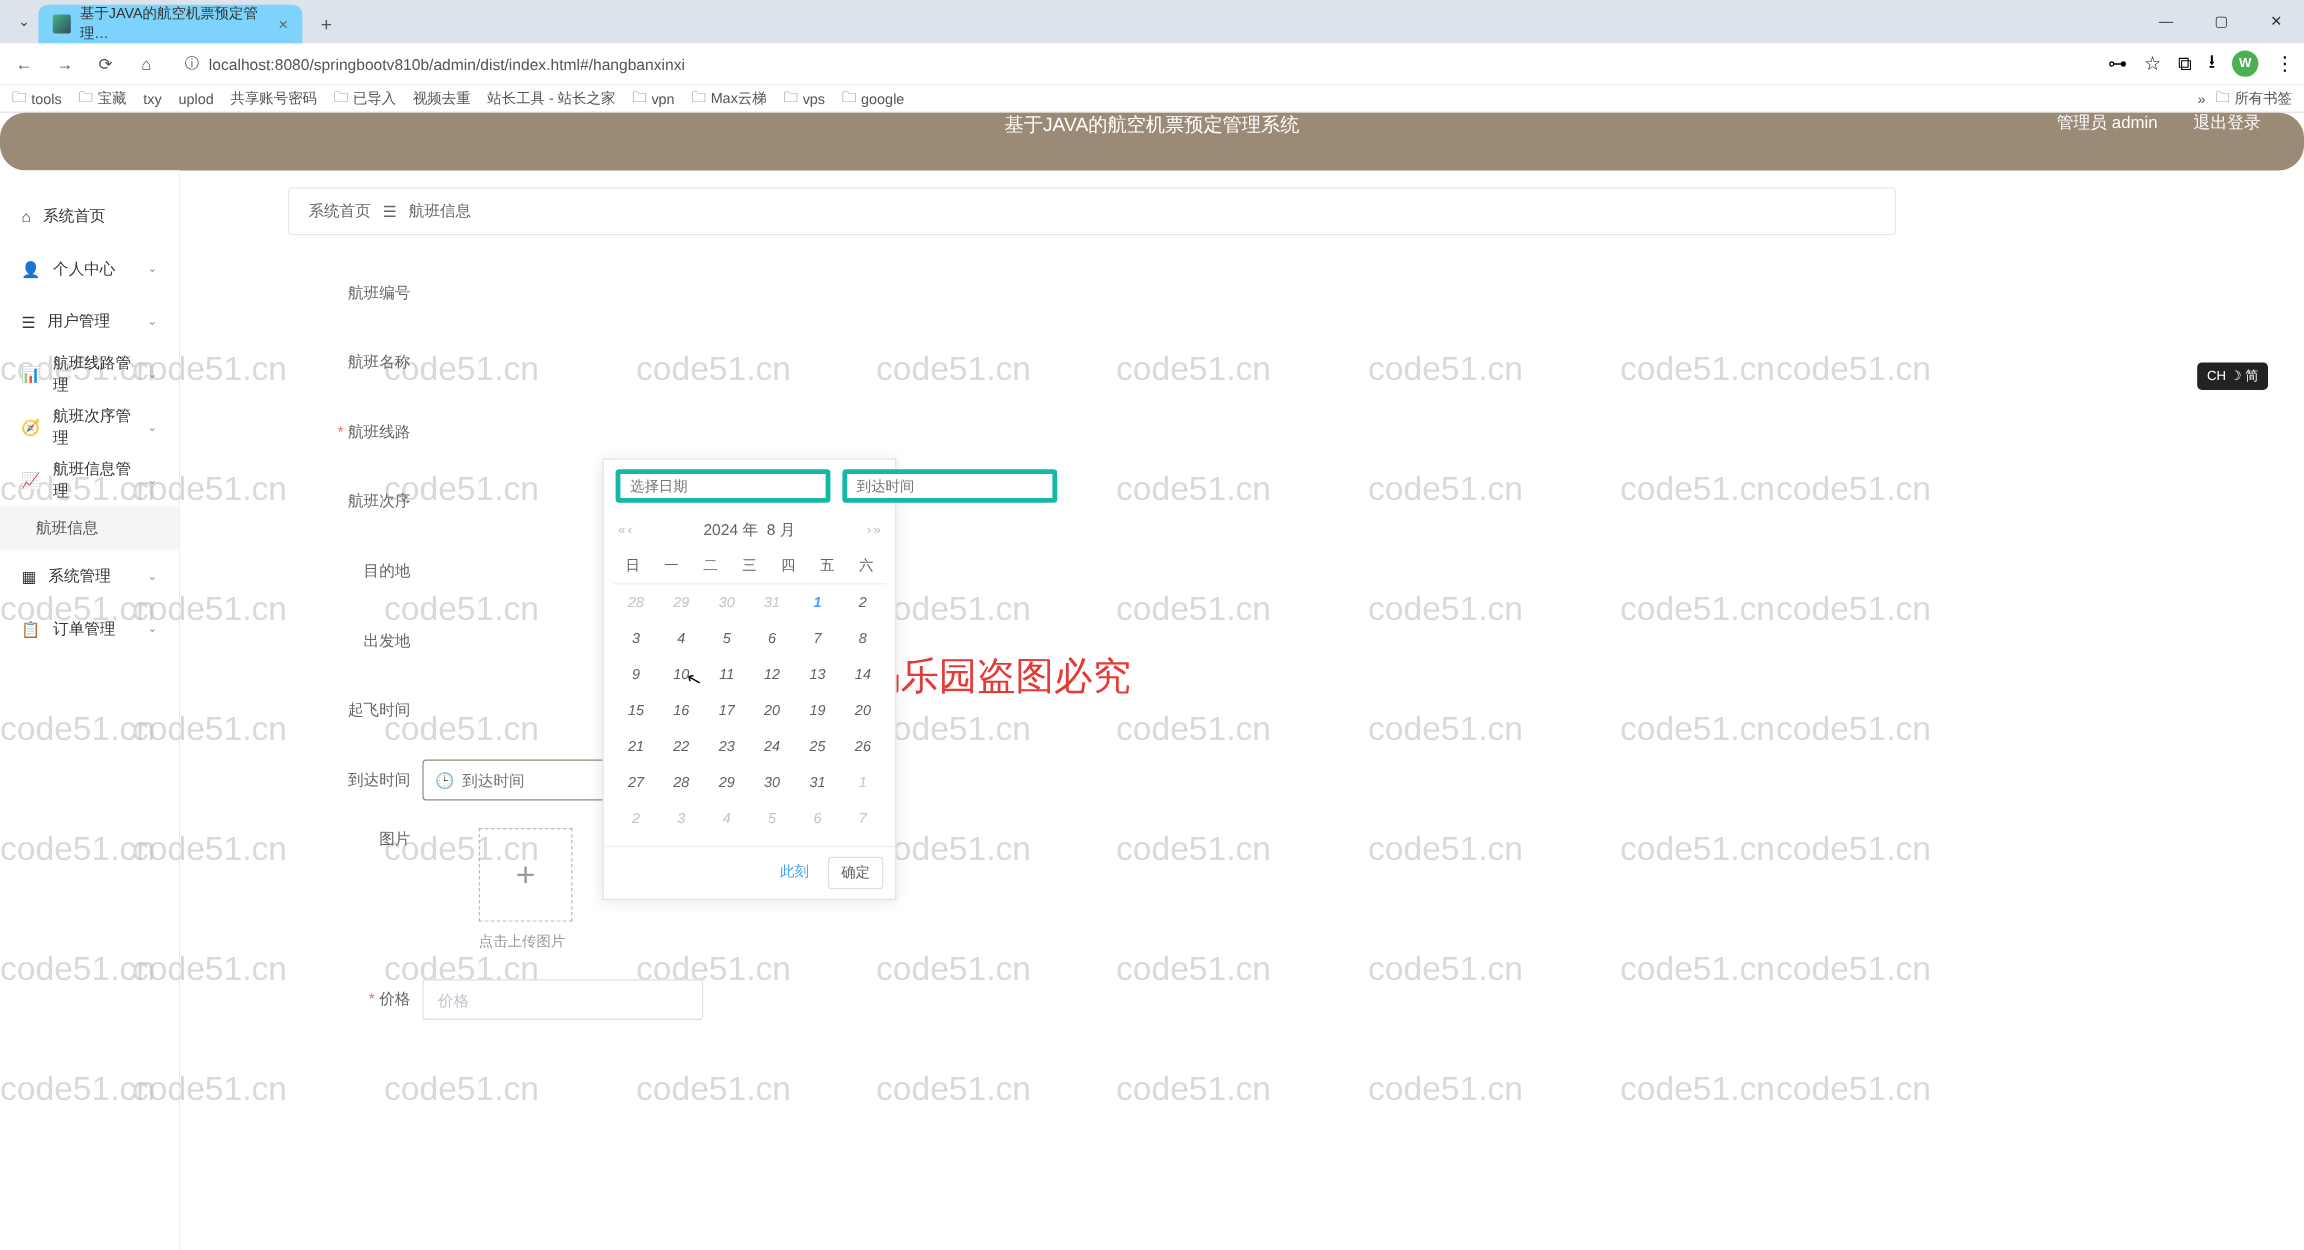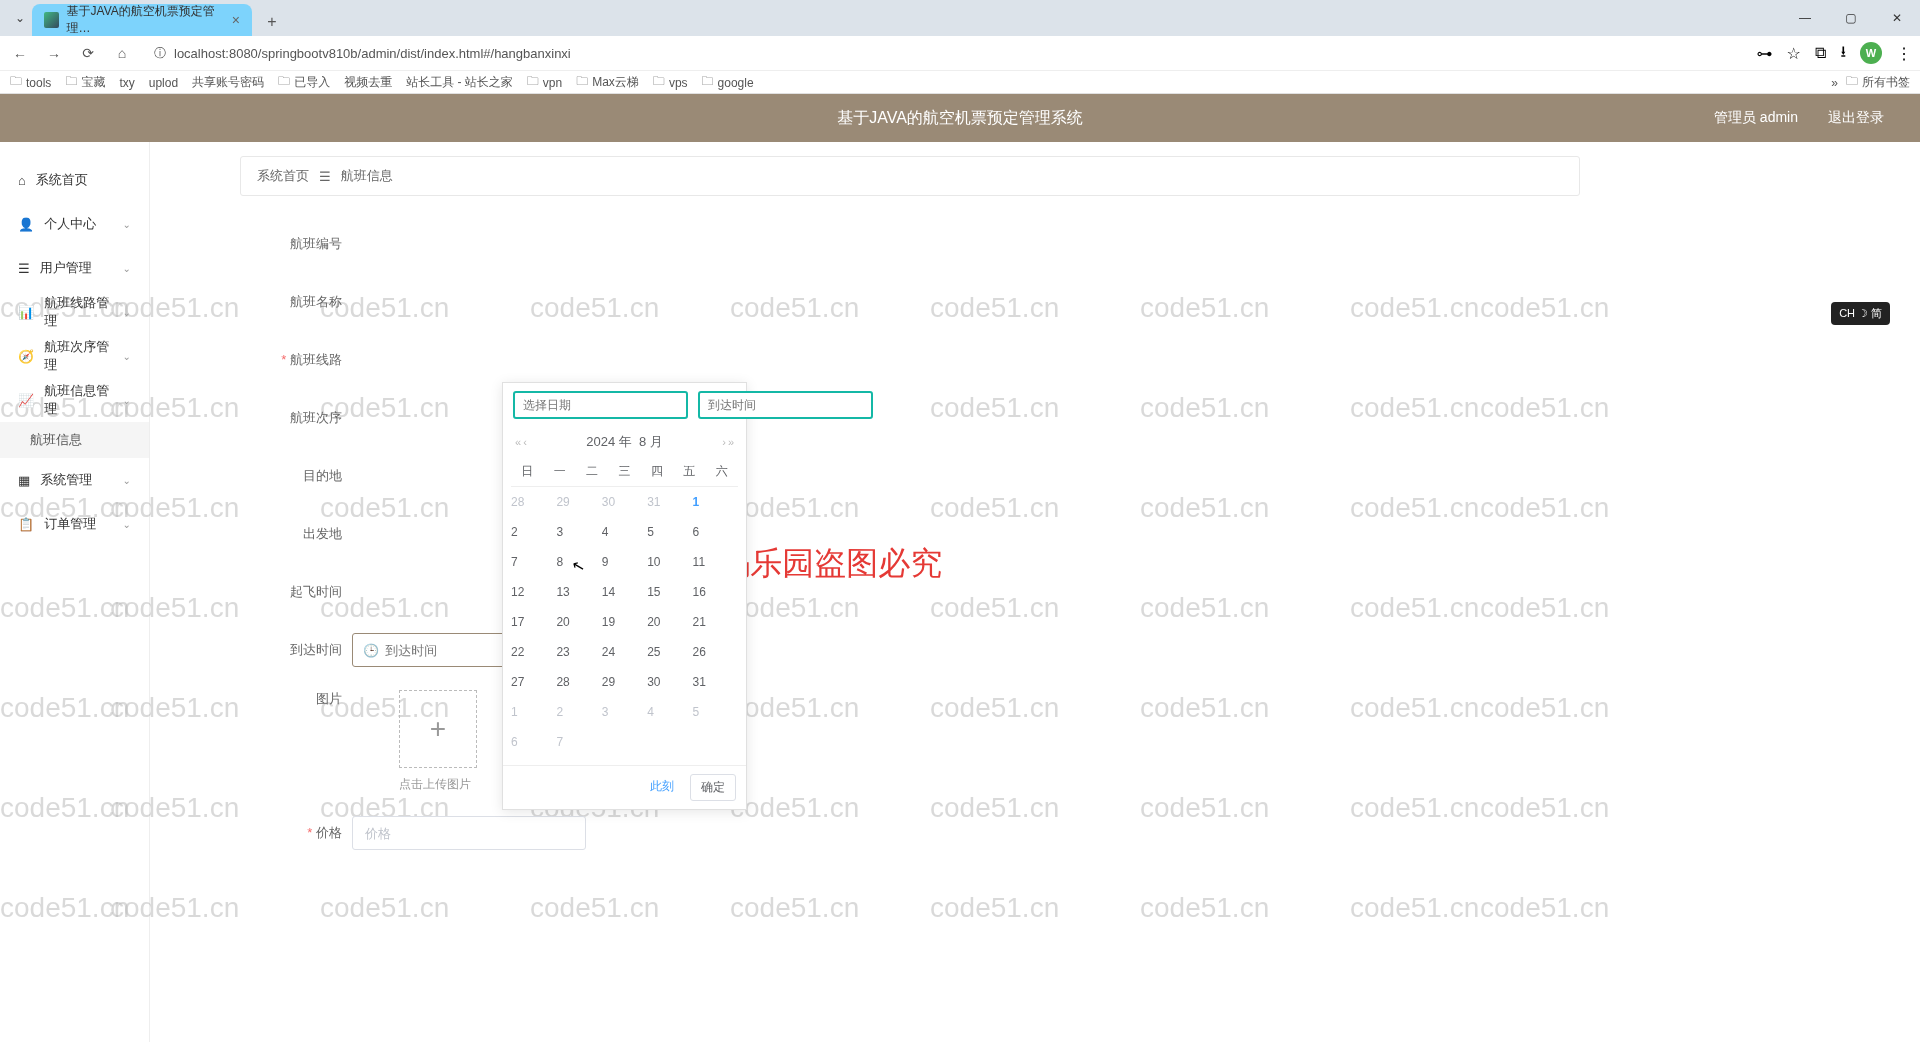--- a/index.html
+++ b/index.html
@@ -23,21 +23,21 @@
 .addr-bar .right-icons { display:flex; gap:14px; align-items:center;}
 .addr-bar .avatar { width:22px; height:22px; border-radius:50%; background:#4caf50; color:#fff; display:flex; align-items:center; justify-content:center; font-size:11px; font-weight:bold; }
 
 .bookmarks { height: 24px; display:flex; align-items:center; padding:0 10px; gap:14px; font-size:12px; color:#555; border-top:1px solid #eee;}
 .bookmarks .bm { display:flex; align-items:center; gap:4px; }
 .bookmarks .folder::before { content:"🗀"; font-size:12px; }
 .bookmarks .right { margin-left:auto; display:flex; gap:8px; align-items:center;}
 
 
 .app { position: relative; }
-.app-header { height: 48px; background: #9a8a76; display:flex; align-items:center; color:#fff; font-size:16px; font-weight:500; }
+.app-header { height: 48px; background: #9a8a76; display:flex; color:#fff; font-size:16px; font-weight:500;border-radius:21px; }
 .app-header .title { position:absolute; left:50%; transform:translateX(-50%); }
 .app-header .user-area { margin-left:auto; display:flex; gap:30px; padding-right:36px; font-size:14px; }
 
 .app-body { display:flex; height: 900px; position:relative; }
 .sidebar { width: 150px; background:#fff; border-right:1px solid #eee; padding-top:16px; }
 .menu-item { height:44px; display:flex; align-items:center; padding:0 18px; font-size:13px; color:#333; gap:10px; position:relative; }
 .menu-item .arrow { margin-left:auto; font-size:10px; color:#999; }
 .submenu-item { height:36px; display:flex; align-items:center; padding-left:30px; font-size:13px; color:#555; background:#f5f5f5; }
 
 .content { flex:1; padding: 14px 70px 0 90px; position:relative; }
@@ -54,26 +54,26 @@
 .time-input.focus { border-color:#9a8a76; }
 .clock-icon { color:#c0c4cc; font-size:13px; }
 .time-input input { border:none; outline:none; font-size:13px; width:100%; }
 
 .upload-box { width:78px; height:78px; border:1px dashed #bbb; display:flex; align-items:center; justify-content:center; font-size:28px; color:#999; }
 .upload-hint { font-size:12px; color:#999; margin-top:8px; }
 
 
 .date-picker { position:absolute; left:352px; top:240px; width:245px; background:#fff; border:1px solid #e0e0e0; box-shadow:0 2px 12px rgba(0,0,0,.1); z-index:100; }
 .dp-inputs { display:flex; gap:10px; padding:8px 10px; }
-.dp-inputs input { flex:1; border:2px solid #14b8a6; border-radius:3px; height:28px; padding:0 8px; font-size:12px; }
+.dp-inputs input { flex:1; border:4px solid #14b8a6; border-radius:3px; height:28px; padding:0 8px; font-size:12px; }
 .dp-header { display:flex; align-items:center; justify-content:space-between; padding:6px 12px; font-size:13px; color:#606266; }
 .dp-nav { display:flex; gap:2px; color:#bbb; font-size:11px; }
 .dp-grid { padding:0 8px 8px; }
 .dp-week { display:grid; grid-template-columns:repeat(7,1fr); text-align:center; font-size:12px; color:#606266; padding:6px 0; border-bottom:1px solid #eee; }
-.dp-days { display:grid; grid-template-columns:repeat(5,1fr); text-align:left; }
+.dp-days { display:grid; grid-template-columns:repeat(6,1fr); text-align:center;font-style:italic; }
 .dp-day { height:30px; line-height:30px; font-size:12px; color:#606266; }
 .dp-day.other { color:#c0c4cc; }
 .dp-day.today { color:#409eff; font-weight:bold; }
 .dp-footer { display:flex; justify-content:flex-end; gap:6px; padding:8px 10px; border-top:1px solid #eee; }
 .dp-btn { font-size:12px; padding:4px 10px; border:1px solid #dcdfe6; border-radius:3px; background:#fff; color:#606266; }
 .dp-btn.primary { color:#409eff; border:none; }
 
 
 .watermark { position:absolute; font-size:28px; color:#bbb; opacity:.55; z-index:0; pointer-events:none; font-family:Arial; }
 .wm-red { position:absolute; left:528px; top:400px; color:#e53935; font-size:32px; font-weight:500; z-index:50; font-family:"SimHei",sans-serif; }

